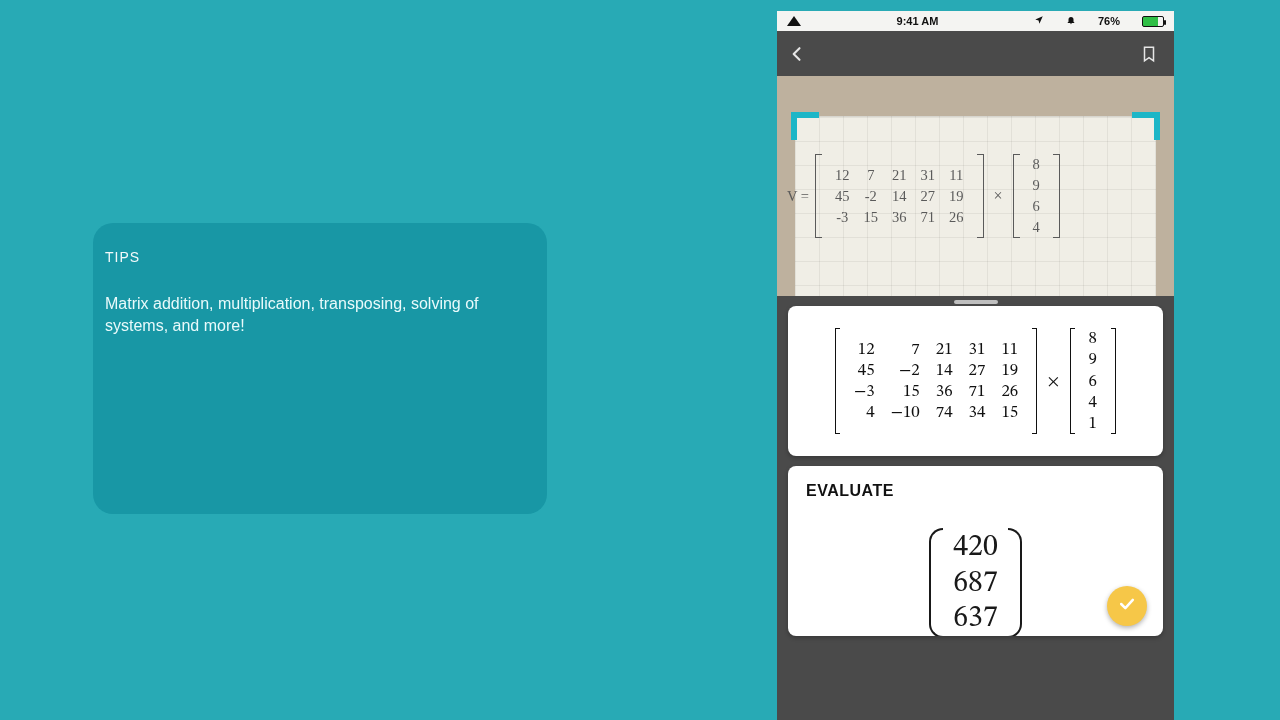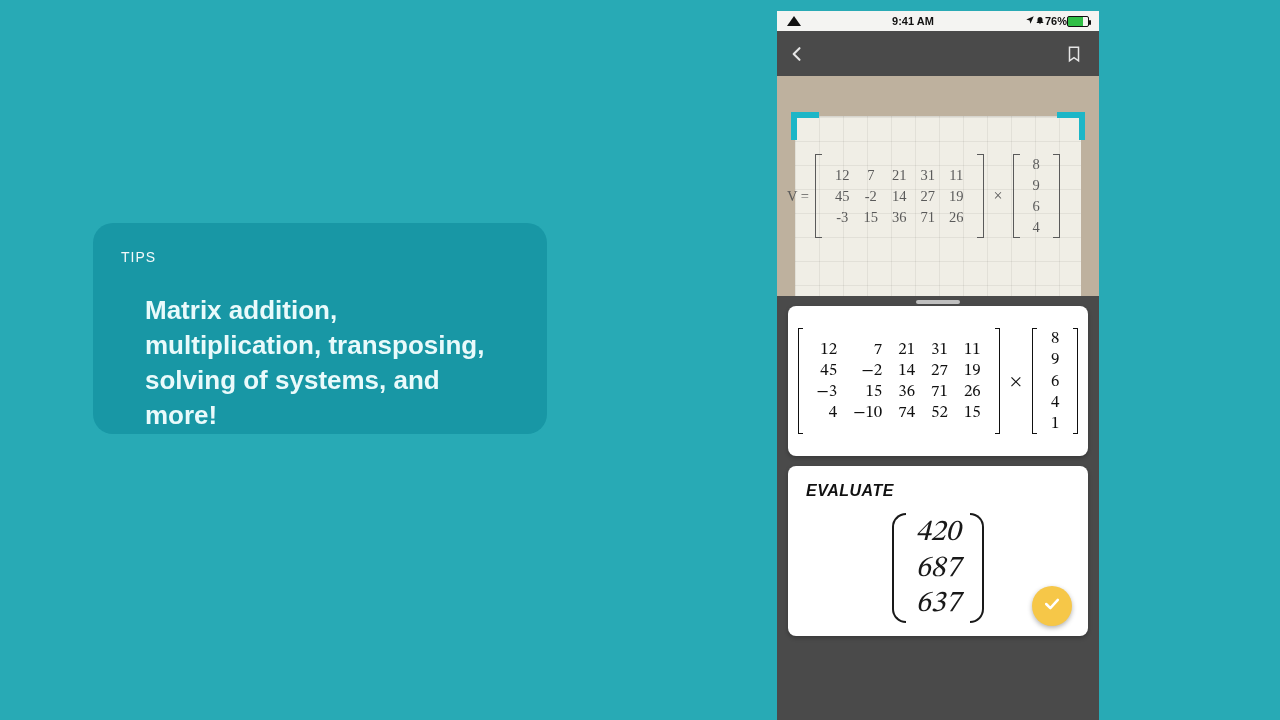--- a/index.html
+++ b/index.html
@@ -7,54 +7,54 @@
     width: 1280px; height: 720px;
     background: #28aab5;
     font-family: -apple-system, "Helvetica Neue", Helvetica, Arial, sans-serif;
     position: relative; overflow: hidden;
   }
 
   
   .promo {
     position: absolute;
     left: 93px; top: 223px;
-    width: 454px; height: 211px;
+    width: 454px; height: 291px;
     background: #1897a5;
     border-radius: 20px;
-    padding: 26px 28px 28px 28px;
+    padding: 26px 28px 28px 12px;
     color: #fff;
   }
   .promo .eyebrow {
     font-size: 14px; letter-spacing: 1px; font-weight: 400; opacity: .95;
   }
   .promo .title {
     font-size: 28px; font-weight: 700; margin-top: 4px;
   }
   .promo .desc {
-    font-size: 26px; font-weight: 700; line-height: 1.35;
-    margin-top: 28px; color: #e9fafb; margin-left: 24px;
+    font-size: 16px; font-weight: 400; line-height: 1.35;
+    margin-top: 28px; color: #e9fafb;
   }
 
   
   .phone {
     position: absolute;
     left: 777px; top: 11px;
-    width: 322px; height: 709px;
+    width: 397px; height: 709px;
     background: #555;
     display: flex; flex-direction: column;
     overflow: hidden;
   }
 
   .statusbar {
     height: 20px; width: 100%;
     background: #f4f4f2; color: #111;
     display: flex; align-items: center; justify-content: space-between;
     padding: 0 10px; font-size: 11px; font-weight: 600;
   }
-  .statusbar .right { display: flex; align-items: center; gap: 0; justify-content: flex-end; }
+  .statusbar .right { display: flex; align-items: center; gap: 22px; justify-content: flex-end; }
   .wifi-shape {
     width: 14px; height: 10px; position: relative;
   }
   .wifi-shape::before {
     content:""; position:absolute; left:0; top:0;
     width:0; height:0; border-left:7px solid transparent; border-right:7px solid transparent;
     border-bottom:10px solid #111;
   }
   .batt {
     width: 22px; height: 11px; border:1px solid #111; border-radius:2px; position:relative;
@@ -119,24 +119,24 @@
 
   .math { font-family:"Cambria Math","STIX Two Math","Times New Roman",serif; font-size:17px; color:#111; display:flex; align-items:center; gap:6px; }
   .math .br { width:5px; align-self:stretch; border:1.3px solid #111; }
   .math .br.l { border-right:none; }
   .math .br.r { border-left:none; }
   .math table { border-collapse:collapse; }
   .math td { padding:0 8px; text-align:right; line-height:1.25; }
   .math .x { padding:0 4px; }
   .math .vec td { text-align:center; }
 
-  .card.eval { padding:16px 18px 0 18px; height:170px; overflow:hidden; position:relative;font-style:italic; }
+  .card.eval { padding:16px 18px 0 18px; height:170px; overflow:hidden; position:relative; }
   .eval-title { font-size:16px; font-weight:800; letter-spacing:.5px; color:#111; }
   .result {
-    margin-top:13px; display:flex; justify-content:center;
+    margin-top:28px; display:flex; justify-content:center;
   }
   .paren-col {
     font-family:"Cambria Math","STIX Two Math","Times New Roman",serif;
     font-size:30px; color:#191919;
     display:flex; align-items:stretch; gap:4px; line-height:1.18;
   }
   .paren-col .pl, .paren-col .pr { width:14px; border:2px solid #191919; }
   .paren-col .pl { border-right:none; border-radius:20px 0 0 20px; }
   .paren-col .pr { border-left:none; border-radius:0 20px 20px 0; }
   .paren-col .col { display:flex; flex-direction:column; align-items:center; padding:2px 6px; }
@@ -271,21 +271,21 @@
                 <td>−3</td>
                 <td>15</td>
                 <td>36</td>
                 <td>71</td>
                 <td>26</td>
               </tr>
           <tr>
                 <td>4</td>
                 <td>−10</td>
                 <td>74</td>
-                <td>52</td>
+                <td>34</td>
                 <td>15</td>
               </tr>
         </tbody>
           </table>
         <span class="br r"></span>
         <span class="x">×</span>
         <span class="br l"></span>
         <table class="vec">
           <tbody>
               <tr>

